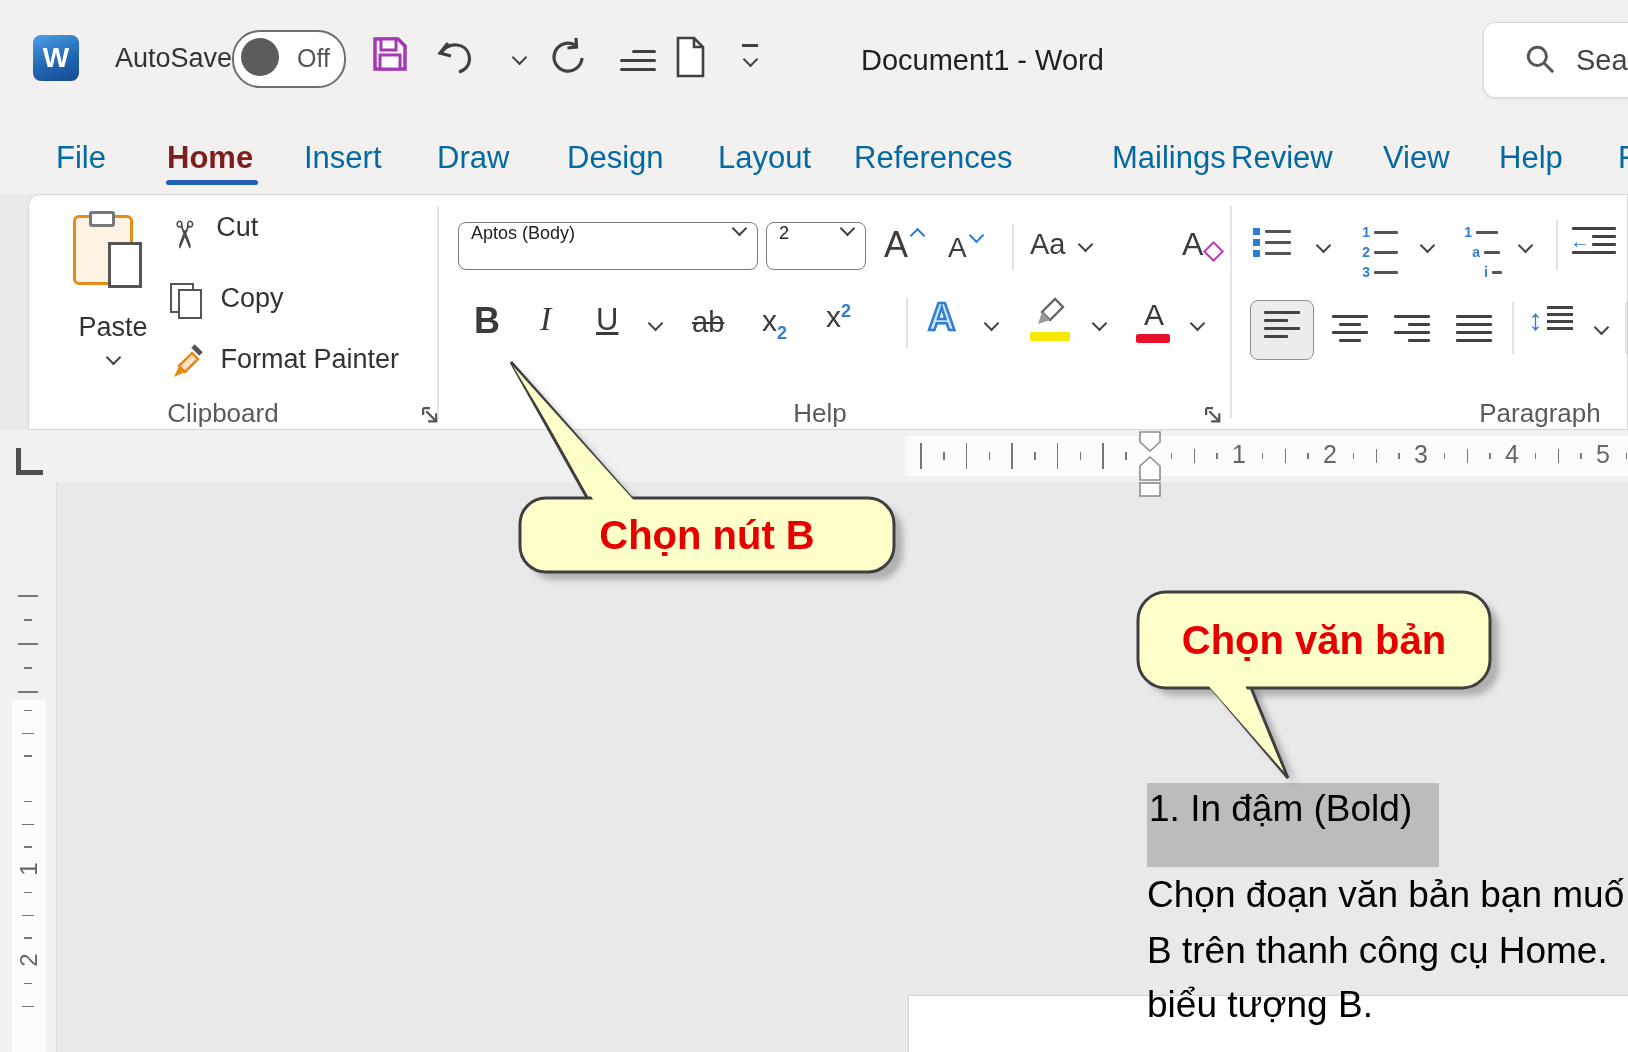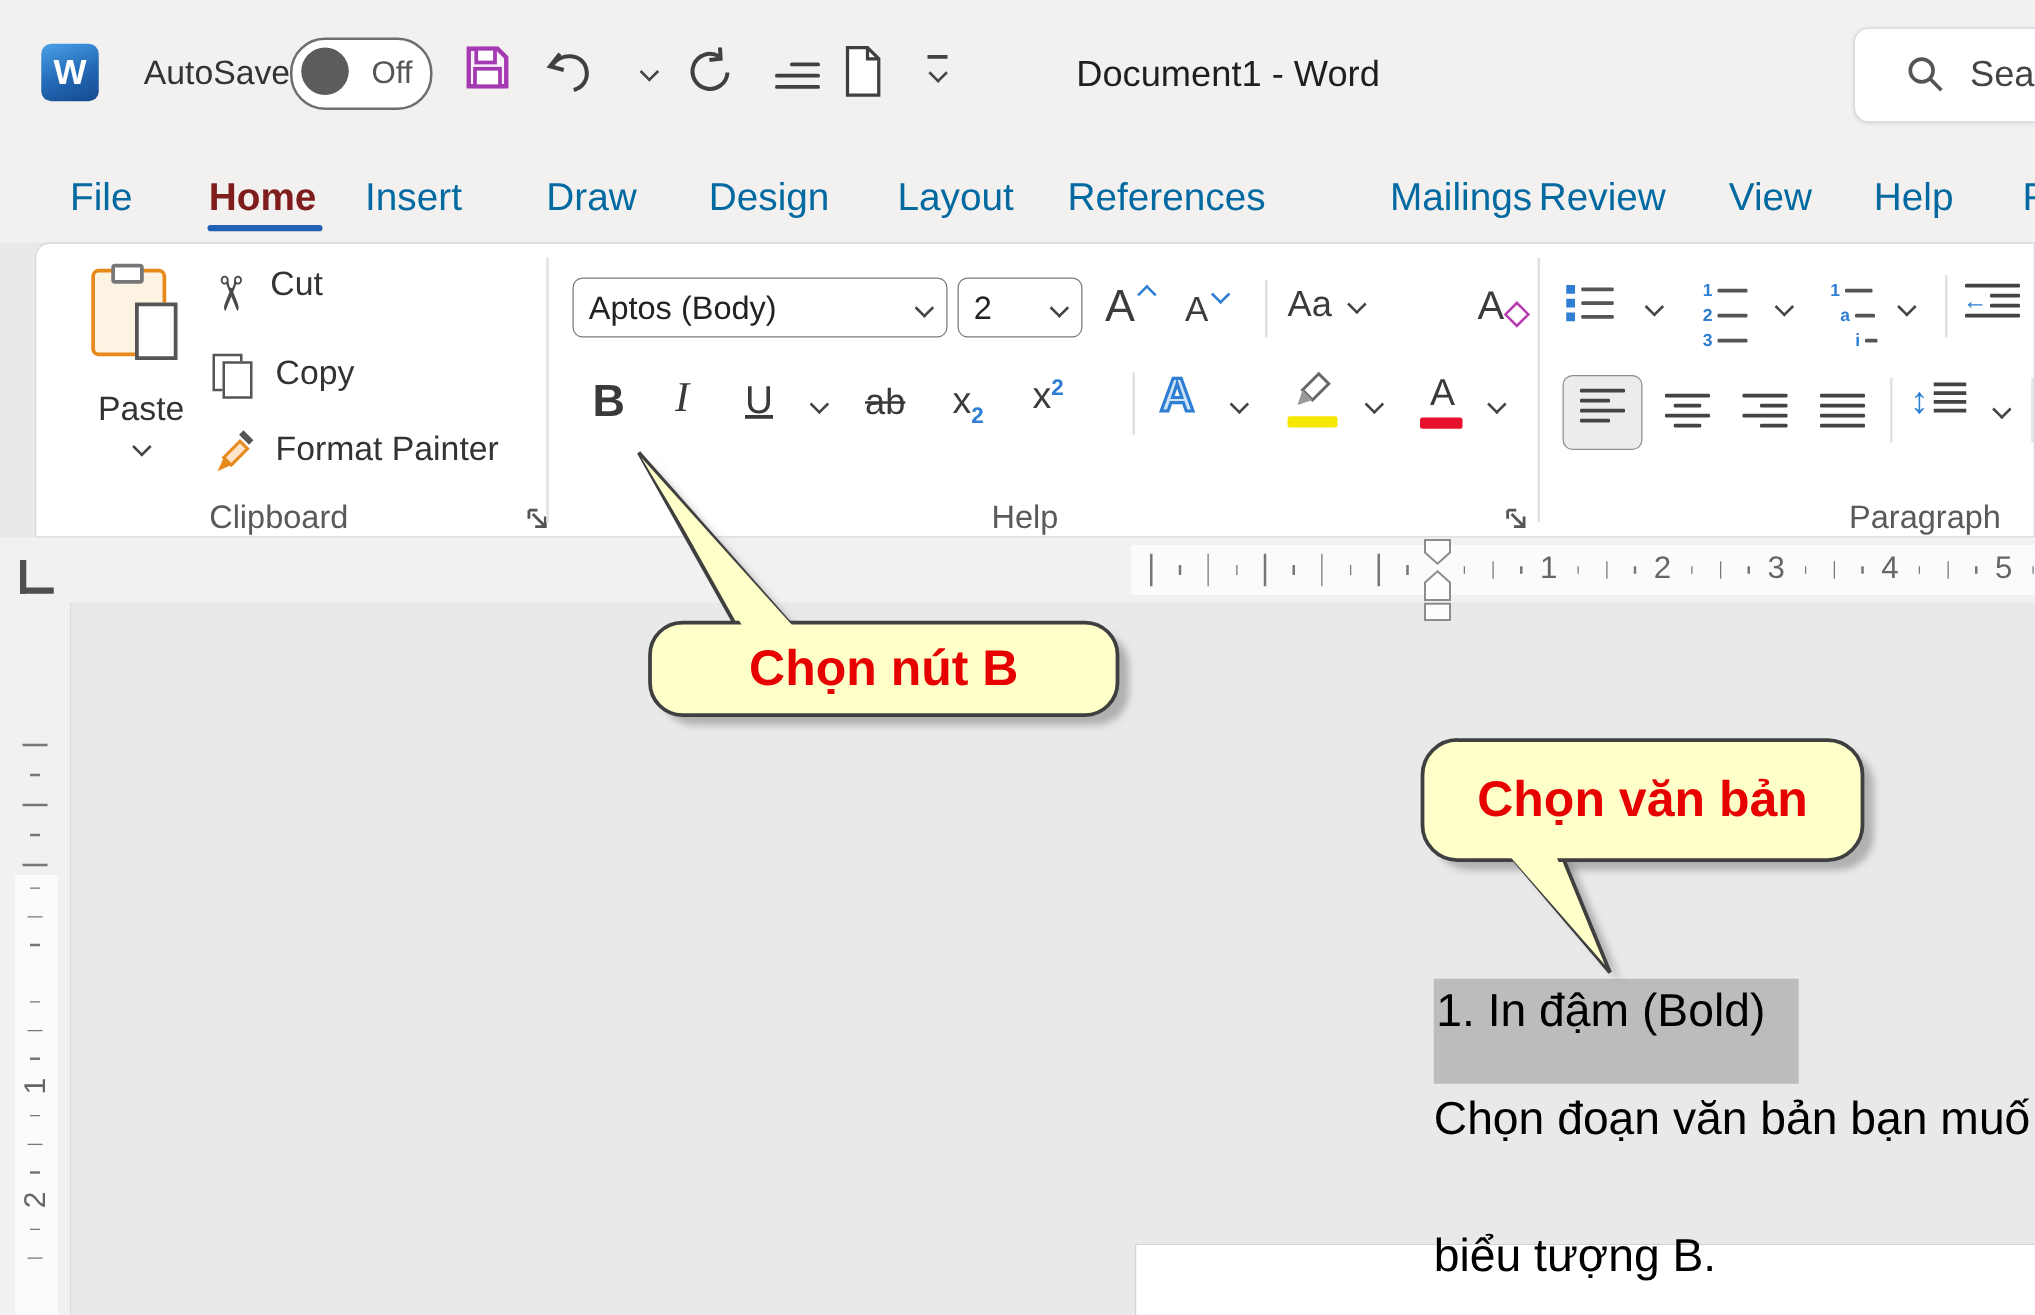--- a/index.html
+++ b/index.html
@@ -48,21 +48,21 @@
     border-radius:6px;background:#fdf3e3;}
   .clipboard-ico .clip{position:absolute;left:13px;top:-7px;width:20px;height:10px;background:#fff;border:3px solid #777;border-radius:3px;}
   .clipboard-ico .sheet{position:absolute;right:-12px;bottom:-6px;width:28px;height:40px;background:#fff;border:3px solid #555;}
   .scissors{font-family:"DejaVu Sans",sans-serif;font-size:38px;color:#4a4a4a;display:inline-block;transform:rotate(90deg);}
   .copy-ico{position:relative;width:34px;height:34px;}
   .copy-ico .p1{position:absolute;left:0;top:0;width:20px;height:26px;border:2.5px solid #555;background:#fff;}
   .copy-ico .p2{position:absolute;left:8px;top:6px;width:20px;height:26px;border:2.5px solid #555;background:#fff;}
 
   
   .combo{position:absolute;height:48px;border:1.6px solid #7a7a7a;border-radius:8px;background:#fff;
-    display:flex;align-items:center;justify-content:space-between;padding:0 12px;box-sizing:border-box;font-size:26px;color:#222;}
+    display:flex;justify-content:space-between;padding:0 12px;box-sizing:border-box;font-size:18px;color:#222;}
   .bigA{font-size:32px;color:#3c3c3c;}
   .fx-a{font-size:38px;font-weight:bold;color:#cfe3f7;-webkit-text-stroke:2.5px var(--icon-blue);}
   .under-bar{height:9px;border-radius:2px;margin-top:2px;}
   .subsup{font-size:30px;color:#3c3c3c;}
   .subsup .mk{font-size:18px;color:var(--icon-blue);font-weight:bold;}
 
   
   .listico .row{display:flex;align-items:center;margin:4px 0;}
   .listico .sq{width:7px;height:7px;background:var(--icon-blue);margin-right:5px;}
   .listico .num{width:12px;font-size:14px;font-weight:bold;color:var(--icon-blue);margin-right:4px;text-align:right;}
@@ -150,21 +150,21 @@
         <circle cx="11" cy="11" r="7.5" fill="none" stroke="#555" stroke-width="2.4"></circle>
         <line x1="16.5" y1="16.5" x2="24" y2="24" stroke="#555" stroke-width="2.4"></line>
       </svg>
       <span class="stext">Sea</span>
     </div>
   </div>
 
   <div class="tabrow">
     <span class="tab" style="left:56px;">File</span>
     <span class="tab active" style="left:167px;">Home</span>
-    <span class="tab" style="left:292px;">Insert</span>
+    <span class="tab" style="left:304px;">Insert</span>
     <span class="tab" style="left:437px;">Draw</span>
     <span class="tab" style="left:567px;">Design</span>
     <span class="tab" style="left:718px;">Layout</span>
     <span class="tab" style="left:854px;">References</span>
     <span class="tab" style="left:1112px;">Mailings</span>
     <span class="tab" style="left:1231px;">Review</span>
     <span class="tab" style="left:1383px;">View</span>
     <span class="tab" style="left:1499px;">Help</span>
     <span class="tab" style="left:1618px;">F</span>
     <div class="tab-underline"></div>
@@ -383,20 +383,21 @@
   </div>
   <div class="leftstrip">
     <div class="vband" style="left:12px;top:218px;position:absolute;"></div>
   </div>
   <div id="v-ruler"></div>
 
   <div class="heading-highlight">
     <span class="doc-line">1. In đậm (Bold)</span>
   </div>
   <div class="doc-line" style="left:1147px;top:872px;">Chọn đoạn văn bản bạn muố</div>
+  <div class="doc-line" style="left:1147px;top:928px;">B trên thanh công cụ Home.</div>
   <div class="doc-line" style="left:1147px;top:982px;">biểu tượng B.</div>
 
   <svg class="callout-svg" style="left:455px;top:325px;z-index:30;" width="480" height="290" viewBox="0 0 480 290">
     <defs>
         <filter id="coblur" x="-20%" y="-20%" width="140%" height="140%">
           <feGaussianBlur stdDeviation="3"></feGaussianBlur>
         </filter>
       </defs>
     <g filter="url(#coblur)" transform="translate(9,8)">
       <polygon class="co-shadow" points="56,37 187,185 139,185"></polygon>

